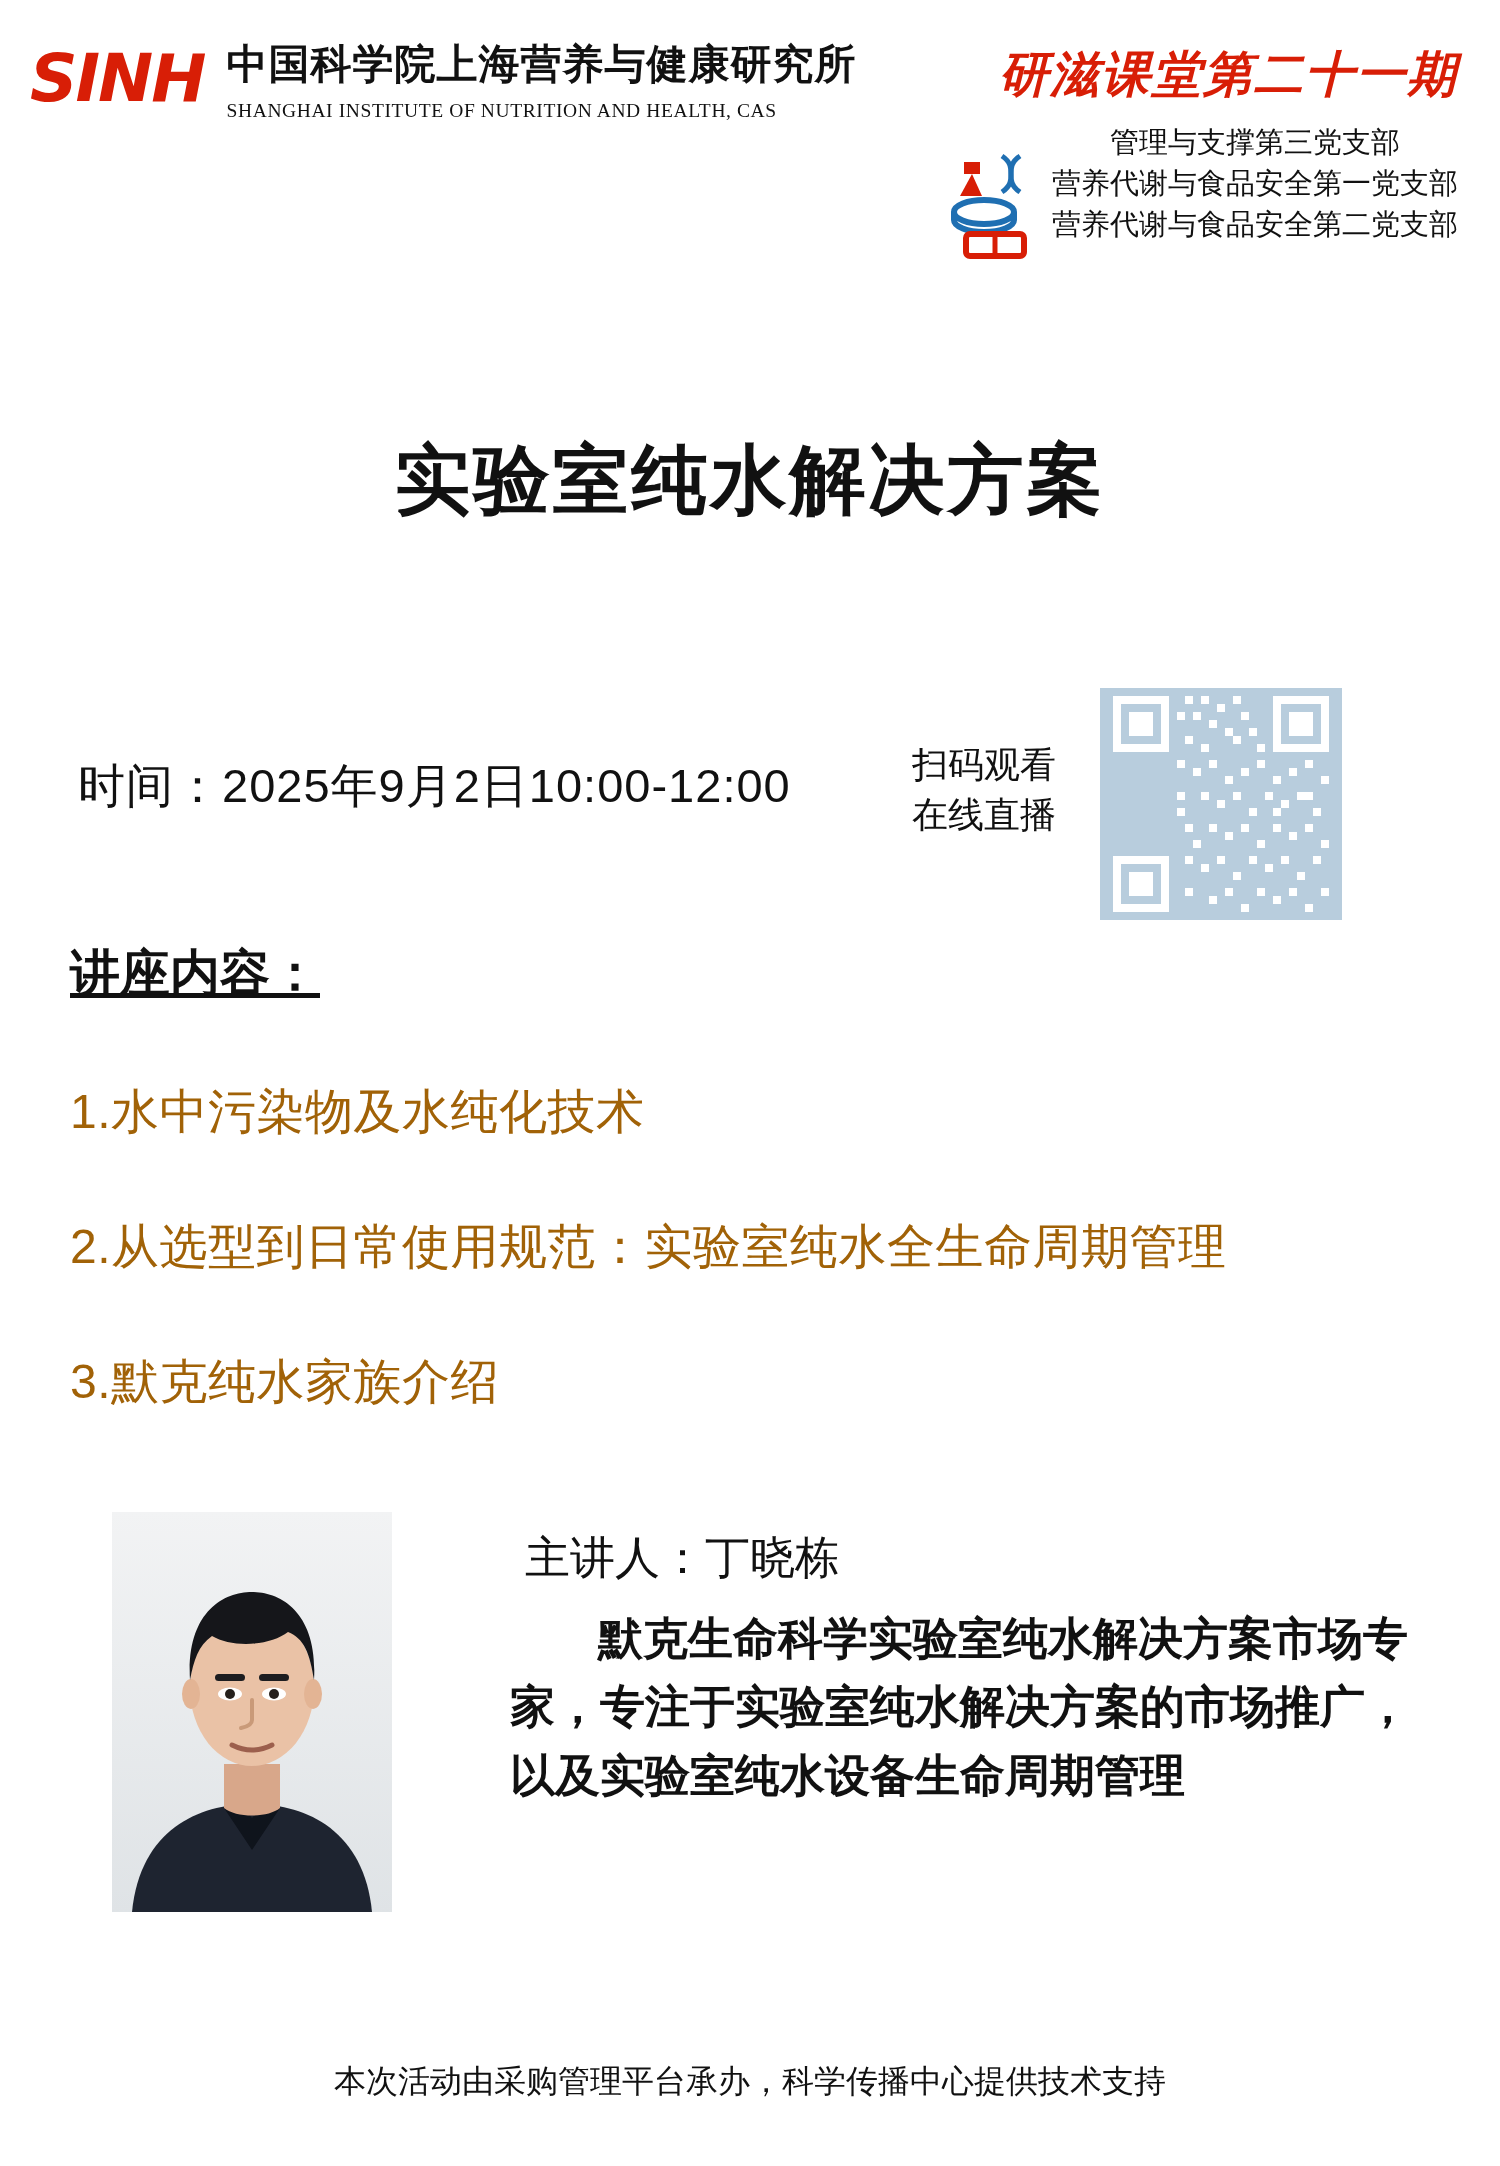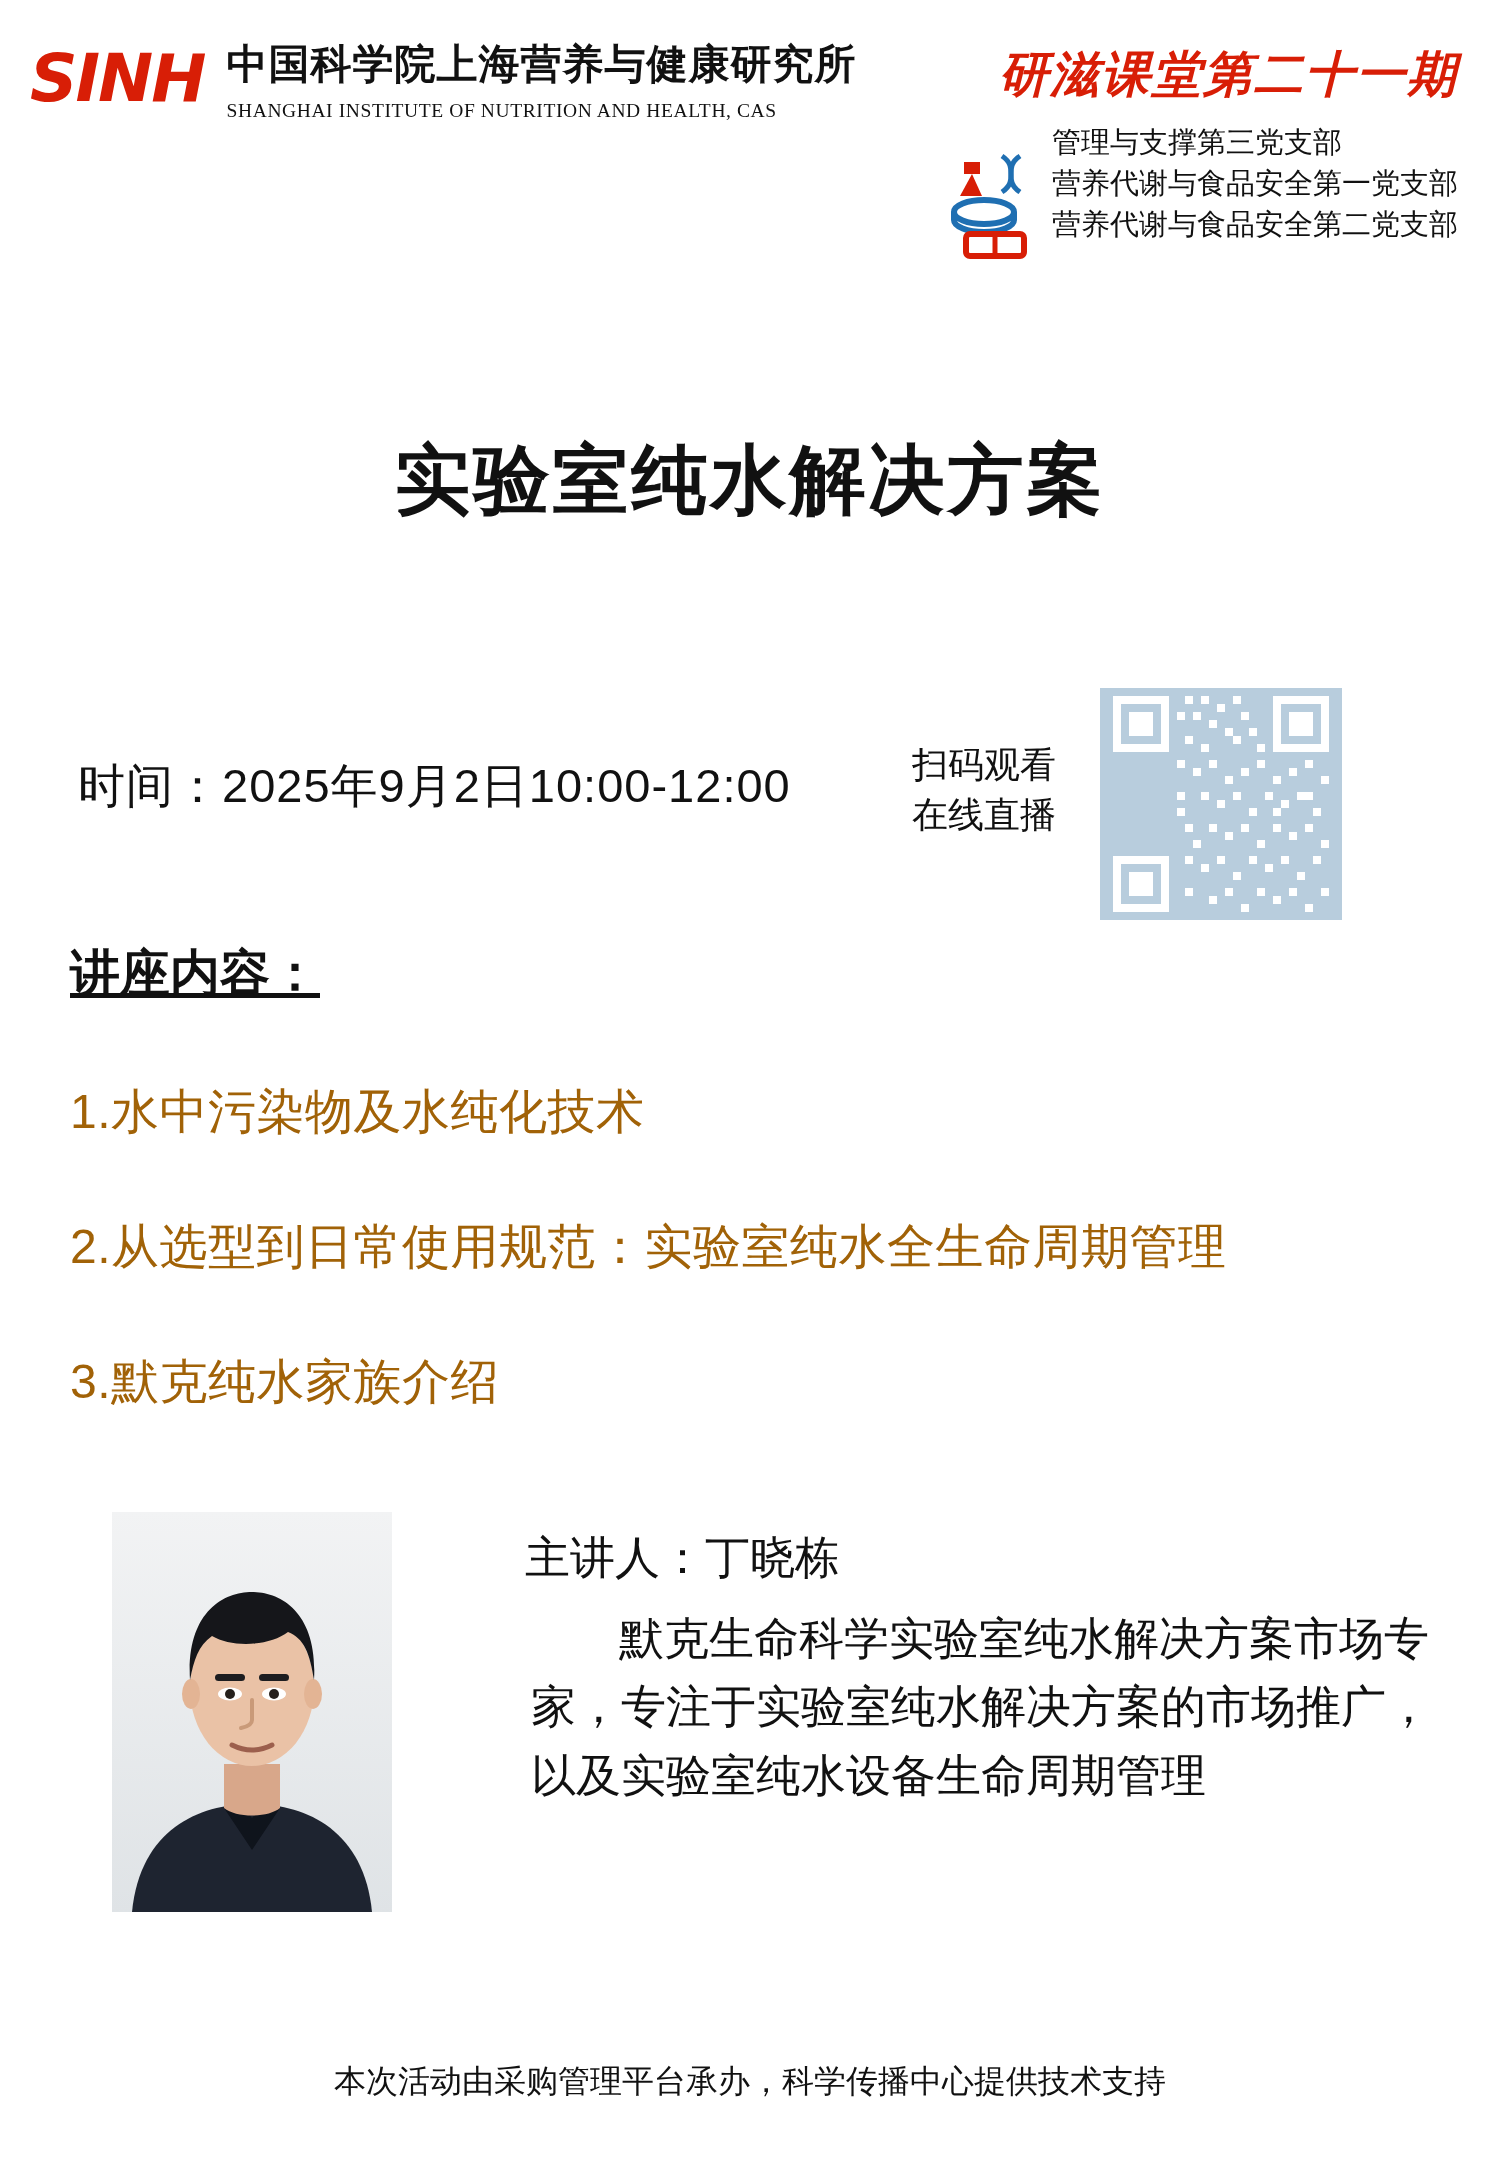--- a/index.html
+++ b/index.html
@@ -82,21 +82,21 @@
     color: #d81e06;
     letter-spacing: 2px;
     font-family: "DejaVu Sans", sans-serif;
     white-space: nowrap;
   }
 
   .branches {
     position: absolute;
     right: 42px;
     top: 122px;
-    text-align: left;
+    text-align: center;
   }
   .branch-line {
     font-size: 29px;
     color: #111;
     line-height: 1.42;
     white-space: nowrap;
   }
 
   .branch-icon {
     position: absolute;
@@ -191,27 +191,28 @@
   .speaker-name {
     position: absolute;
     left: 525px;
     top: 1528px;
     font-size: 45px;
     color: #111;
     white-space: nowrap;
   }
   .speaker-bio {
     position: absolute;
-    left: 531px;
+    left: 510px;
     top: 1605px;
     width: 900px;
     font-size: 45px;
     line-height: 1.52;
     color: #111;
     text-indent: 88px;
+    font-weight: bold;
   }
 
   .footer-note {
     position: absolute;
     left: 0;
     top: 2060px;
     width: 1500px;
     text-align: center;
     font-size: 32px;
     color: #111;

